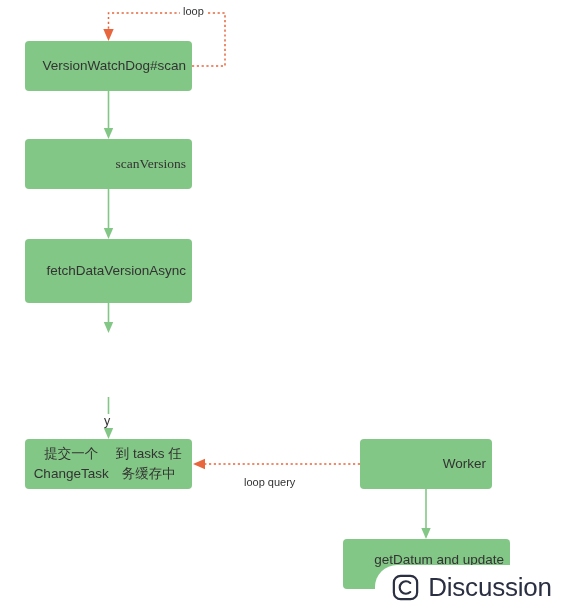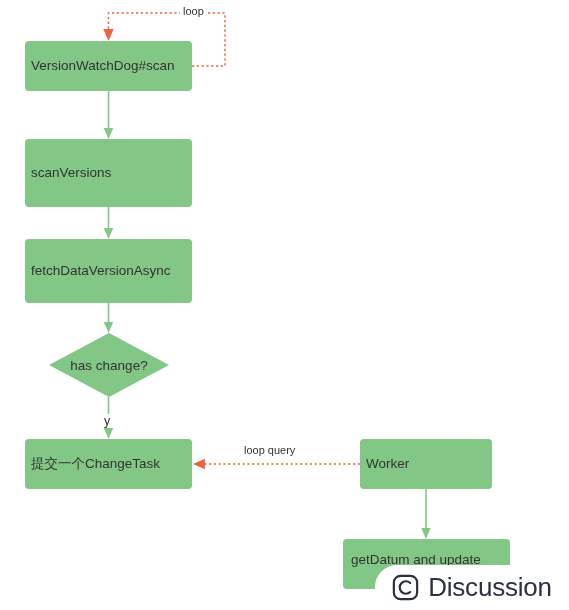--- a/index.html
+++ b/index.html
@@ -25,21 +25,21 @@
     top: 0;
     width: 569px;
     height: 610px;
   }
   .node {
     position: absolute;
     background: #82c785;
     border-radius: 4px;
     display: flex;
     align-items: center;
-    justify-content: flex-start;
+    justify-content: flex-end;
     text-align: center;
     color: #333333;
     font-size: 13.5px;
     line-height: 1.45;
     box-sizing: border-box;
     padding: 2px 6px;
     z-index: 2;
   }
   .node span { display: block; }
   .diamond-wrap {
@@ -142,50 +142,47 @@
     <g>
       <line x1="360" y1="464" x2="203" y2="464" stroke="#e8663d" stroke-width="1.5" stroke-dasharray="2.2 2.6"></line>
       <polygon points="193,464 205,458.8 205,469.2" fill="#e8663d"></polygon>
     </g>
   </svg>
 
   <div class="node" style="left:25px; top:41px; width:167px; height:50px;">
     <span>VersionWatchDog#scan</span>
   </div>
 
-  <div class="node" style="left:25px; top:139px; width:167px; height:68px;">
+  <div class="node" style="left:25px; top:139px; width:167px; height:50px;font-family:Liberation Serif, serif;">
     <span>scanVersions</span>
   </div>
 
   <div class="node" style="left:25px; top:239px; width:167px; height:64px;">
     <span>fetchDataVersionAsync</span>
   </div>
 
-  <div class="diamond-wrap" style="left:49px; top:333px; width:120px; height:64px;">
-    <div class="diamond-shape"></div>
-    <div class="diamond-label">has change?</div>
-  </div>
 
   <div class="node" style="left:25px; top:439px; width:167px; height:50px; flex-direction:row;">
     <span>提交一个ChangeTask</span>
+    <span>到 tasks 任务缓存中</span>
   </div>
 
   <div class="node" style="left:360px; top:439px; width:132px; height:50px;">
     <span>Worker</span>
   </div>
 
   <div class="node" style="left:343px; top:539px; width:167px; height:50px; align-items:flex-start; padding-top:11px;padding-left:8px;">
     <span>getDatum and update</span>
   </div>
 
   <div class="edge-label" style="left:180px; top:5px;">loop</div>
 
   <div class="edge-label small" style="left:102px; top:414px;">y</div>
 
-  <div class="edge-label" style="left:241px; top:444px;">loop query</div>
+  <div class="edge-label" style="left:241px; top:476px;">loop query</div>
 
   <div id="watermark">
     <svg class="wm-logo" viewBox="0 0 32 32" xmlns="http://www.w3.org/2000/svg">
       <rect x="2.2" y="2.2" width="27.6" height="27.6" rx="8" ry="8" fill="none" stroke="#2b2f42" stroke-width="2.6"></rect>
       <path d="M 21.6 10.6 A 7.4 7.4 0 1 0 21.6 21.4" fill="none" stroke="#2b2f42" stroke-width="2.6" stroke-linecap="round"></path>
     </svg>
     <span class="wm-text">Discussion</span>
   </div>
 
 </div>

